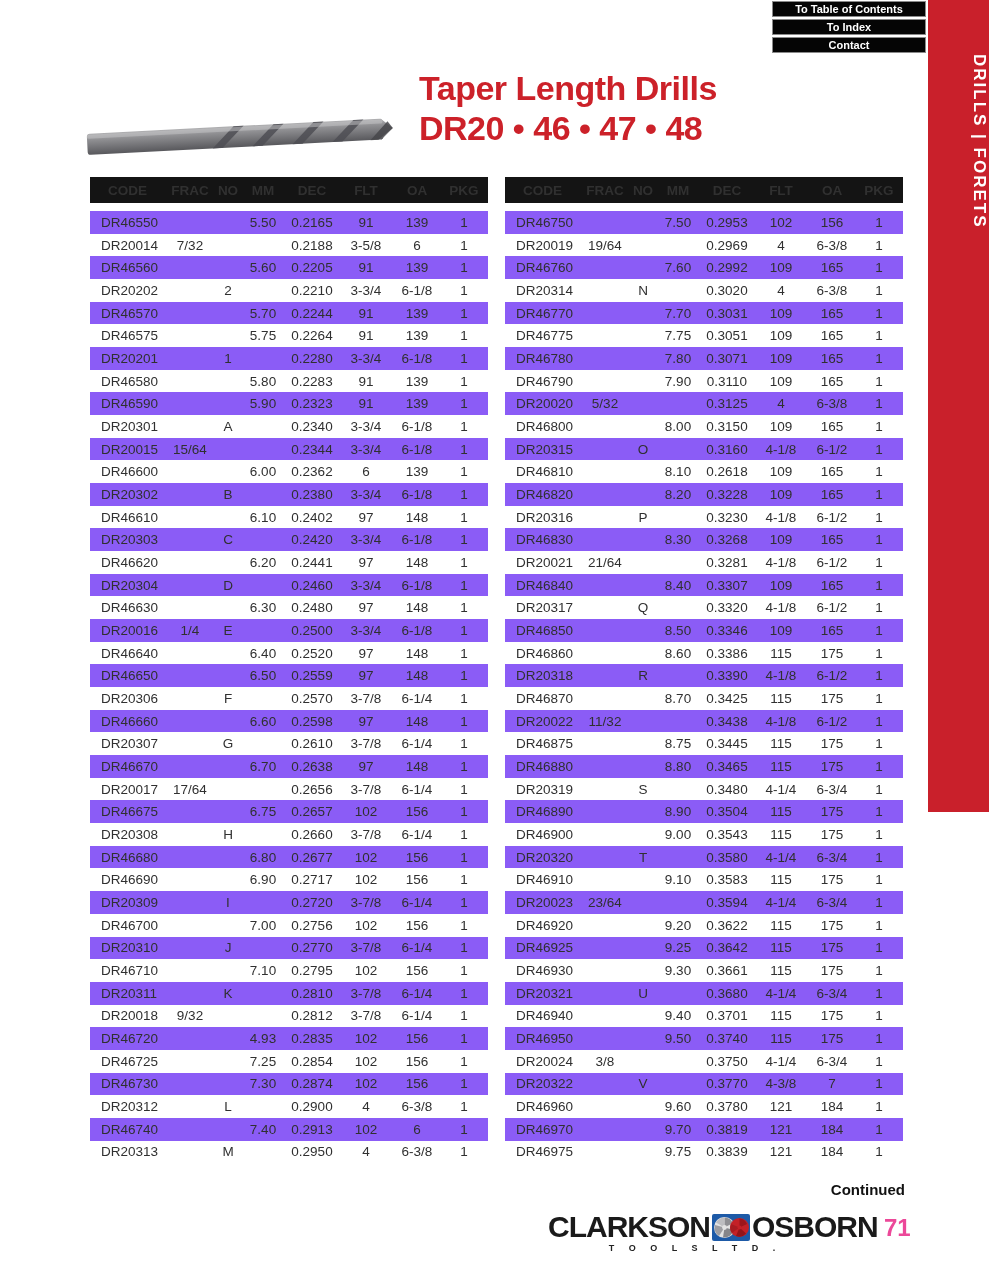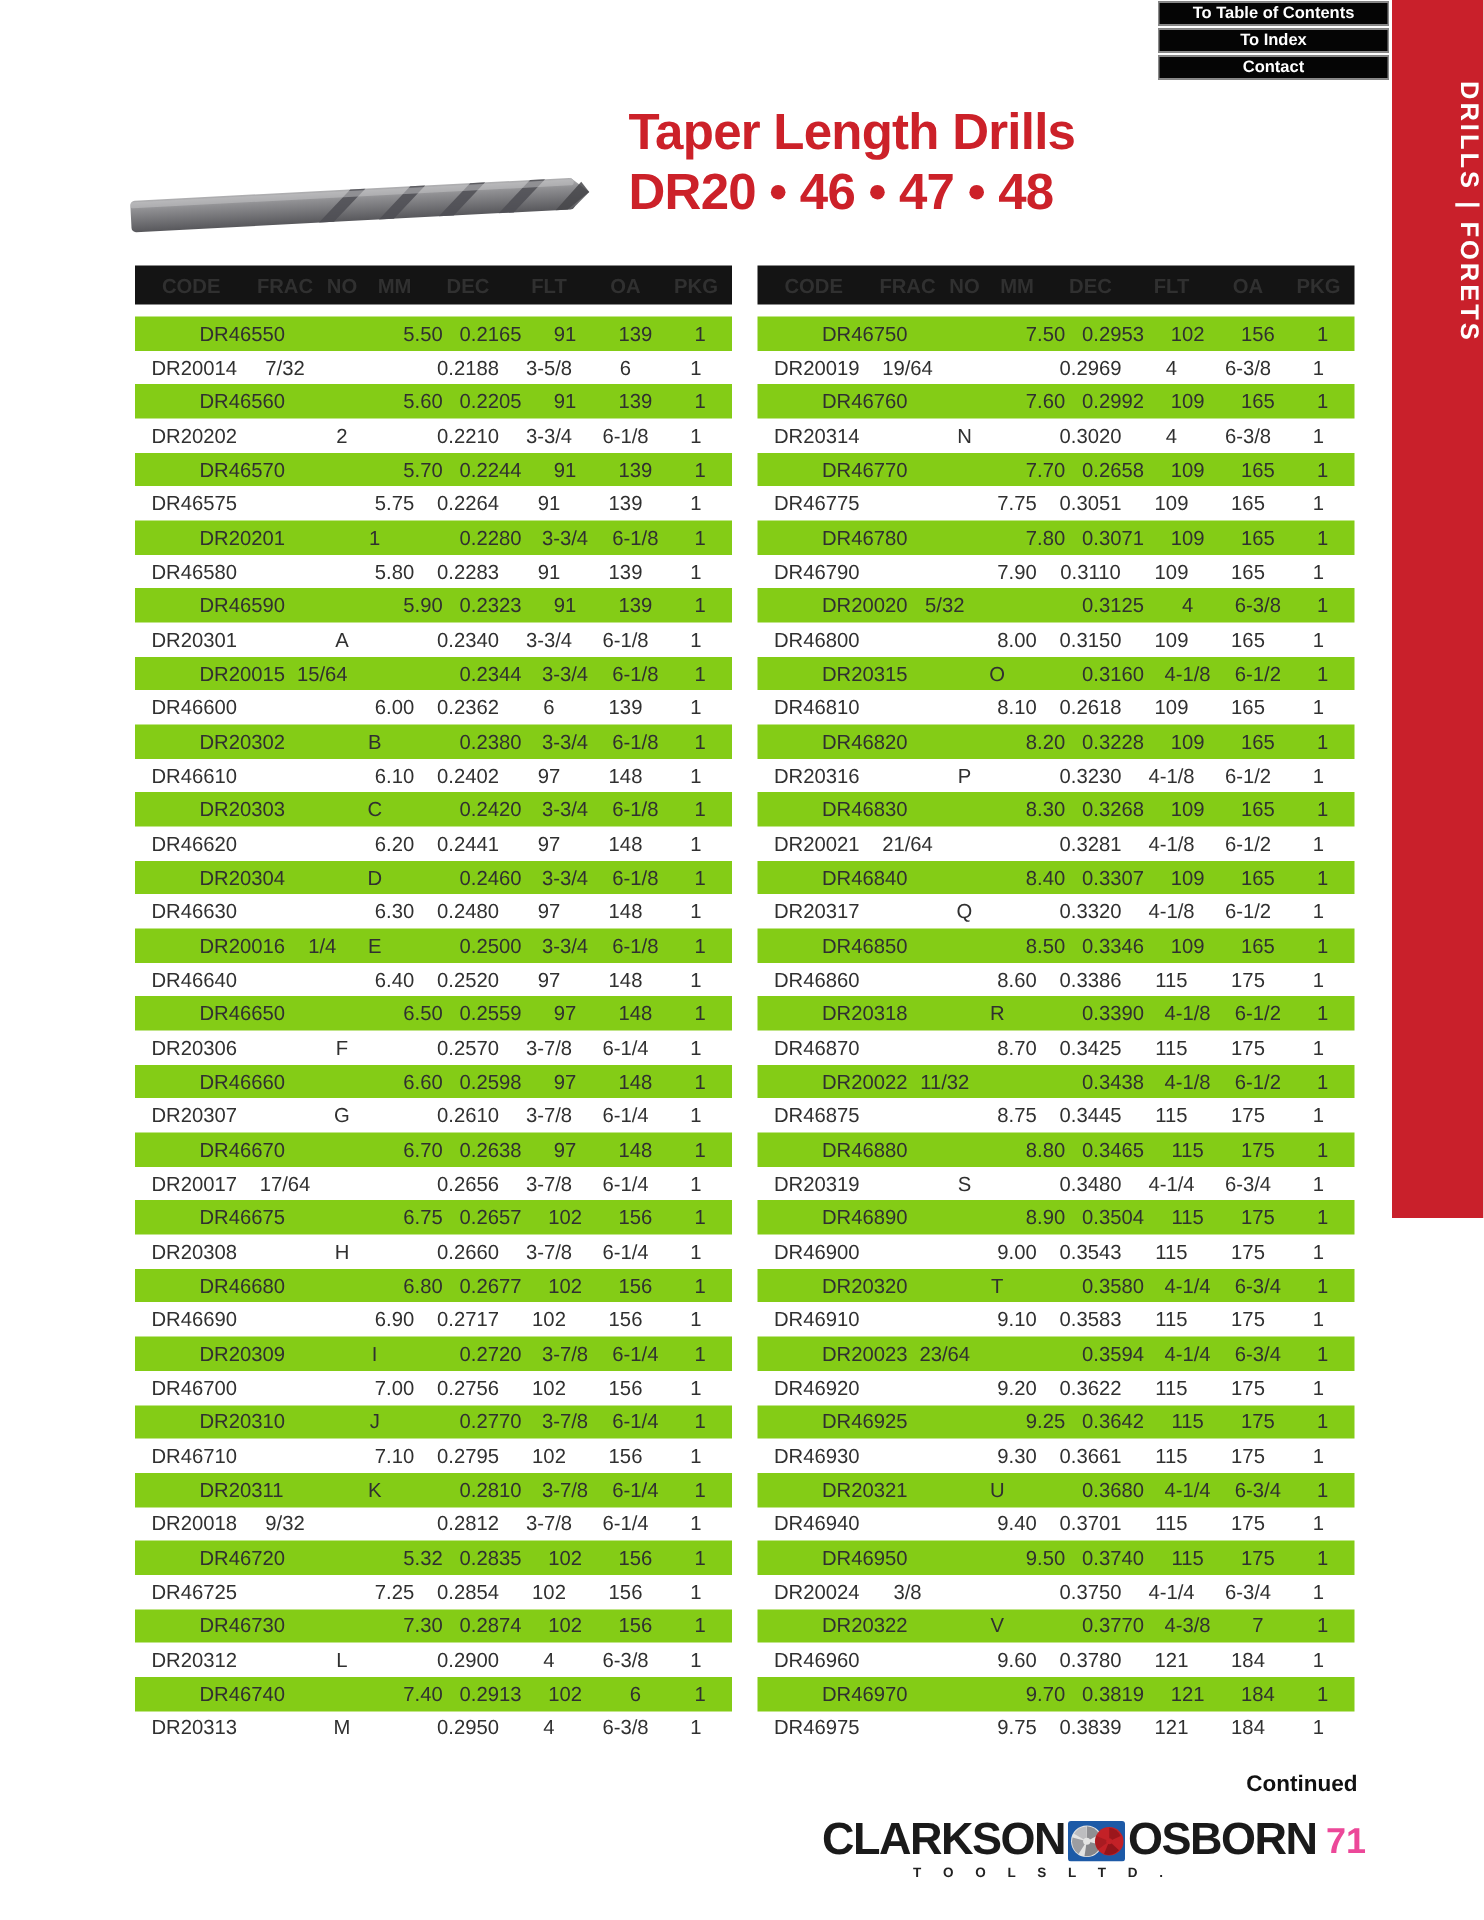--- a/index.html
+++ b/index.html
@@ -28,21 +28,21 @@
   .drill-img { position: absolute; left: 84px; top: 102px; width: 310px; height: 62px; }
 
   
   .dtable { position: absolute; top: 177px; width: 398px; }
   .dtable.left  { left: 90px; }
   .dtable.right { left: 505px; }
   .thead { display: flex; height: 26px; background: #141414; align-items: center; }
   .hcell { color: #ffffff; font-weight: bold; font-size: 13.5px; }
   .tspacer { height: 8px; }
   .trow { display: flex; height: 22.68px; align-items: center; }
-  .trow.pink { background: #84cc16; padding-left: 32px; }
+  .trow.pink { background: #8b5cf6; }
   .tcell { font-size: 13.5px; color: #303030; text-align: center; overflow: hidden;
     white-space: nowrap; }
   .c0 { width: 75px; text-align: left; padding-left: 11px; }
   .hcell.c0 { text-align: center; padding-left: 0; }
   .c1 { width: 50px; }
   .c2 { width: 26px; }
   .c3 { width: 44px; }
   .c4 { width: 54px; }
   .c5 { width: 54px; }
   .c6 { width: 48px; }
@@ -468,21 +468,21 @@
         <div class="tcell c3"></div>
         <div class="tcell c4">0.2812</div>
         <div class="tcell c5">3-7/8</div>
         <div class="tcell c6">6-1/4</div>
         <div class="tcell c7">1</div>
       </div>
       <div class="trow pink">
         <div class="tcell c0">DR46720</div>
         <div class="tcell c1"></div>
         <div class="tcell c2"></div>
-        <div class="tcell c3">5.32</div>
+        <div class="tcell c3">4.93</div>
         <div class="tcell c4">0.2835</div>
         <div class="tcell c5">102</div>
         <div class="tcell c6">156</div>
         <div class="tcell c7">1</div>
       </div>
       <div class="trow white">
         <div class="tcell c0">DR46725</div>
         <div class="tcell c1"></div>
         <div class="tcell c2"></div>
         <div class="tcell c3">7.25</div>
@@ -585,21 +585,21 @@
         <div class="tcell c4">0.3020</div>
         <div class="tcell c5">4</div>
         <div class="tcell c6">6-3/8</div>
         <div class="tcell c7">1</div>
       </div>
       <div class="trow pink">
         <div class="tcell c0">DR46770</div>
         <div class="tcell c1"></div>
         <div class="tcell c2"></div>
         <div class="tcell c3">7.70</div>
-        <div class="tcell c4">0.2658</div>
+        <div class="tcell c4">0.3031</div>
         <div class="tcell c5">109</div>
         <div class="tcell c6">165</div>
         <div class="tcell c7">1</div>
       </div>
       <div class="trow white">
         <div class="tcell c0">DR46775</div>
         <div class="tcell c1"></div>
         <div class="tcell c2"></div>
         <div class="tcell c3">7.75</div>
         <div class="tcell c4">0.3051</div>

